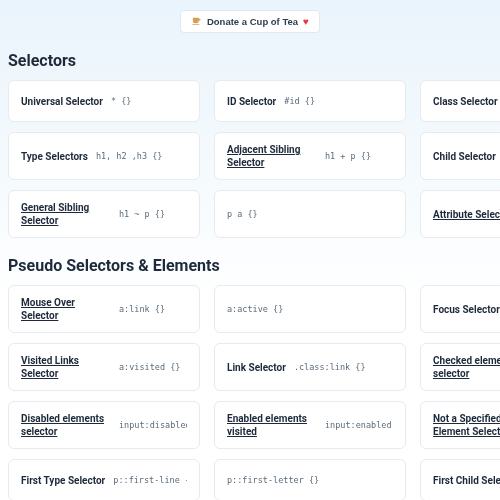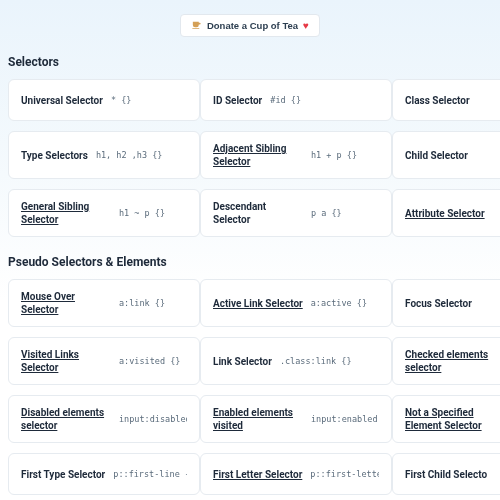--- a/index.html
+++ b/index.html
@@ -4,37 +4,37 @@
 <style>
   * { box-sizing: border-box; margin: 0; padding: 0; }
   body {
     font-family: -apple-system, BlinkMacSystemFont, "Segoe UI", Roboto, sans-serif;
     background: linear-gradient(180deg, #eaf4fc 0%, #f5fafd 35%, #ffffff 60%);
     width: 500px;
     height: 500px;
     overflow: hidden;
     color: #2c3e50;
   }
-  .donate-wrap { text-align: center; padding-top: 14px; }
+  .donate-wrap { text-align: center; padding-top: 1px; margin-top: 9px; }
   .donate {
     display: inline-flex; align-items: center; gap: 5px;
     background: #fff; border: 1px solid #e2e8ee; border-radius: 4px;
     padding: 4px 10px; font-size: 9.5px; font-weight: 600; color: #2c3e50;
     cursor: pointer;
   }
   .cup { width: 11px; height: 11px; }
   .heart { color: #e63946; font-size: 10px; }
   h2.section {
-    font-size: 12px; font-weight: 700; color: #1e2a3a;
+    font-size: 16px; font-weight: 700; color: #1e2a3a;
     margin: 18px 0 10px 8px;
   }
   .grid {
     display: grid;
     grid-template-columns: repeat(3, 192px);
-    gap: 10px 0;
+    gap: 10px 14px;
     padding: 0 8px;
   }
   .card {
     background: #fff; border: 1px solid #e6ebf0; border-radius: 6px;
     padding: 10px 12px; display: flex; align-items: center;
     min-height: 42px; gap: 8px;
   }
   .card .title {
     font-size: 10px; font-weight: 700; color: #1e2a3a; flex: 0 0 auto;
     max-width: 90px; line-height: 1.3;
@@ -85,36 +85,34 @@
     </div>
   <div class="card">
       <span class="title">Child Selector</span>
       <span class="code"></span>
     </div>
   <div class="card tall">
       <span class="title">General Sibling Selector</span>
       <span class="code">h1 ~ p {}</span>
     </div>
   <div class="card">
-      <span class="title">Descendant Selector</span>
       <span class="code">p a {}</span>
     </div>
   <div class="card tall">
       <span class="title">Attribute Selector</span>
     </div>
 </div>
 
 <h2 class="section">Pseudo Selectors &amp; Elements</h2>
 <div class="grid">
   <div class="card tall">
       <span class="title">Mouse Over Selector</span>
       <span class="code">a:link {}</span>
     </div>
   <div class="card tall">
-      <span class="title">Active Link Selector</span>
       <span class="code">a:active {}</span>
     </div>
   <div class="card">
       <span class="title">Focus Selector</span>
       <span class="code"></span>
     </div>
   <div class="card tall">
       <span class="title">Visited Links Selector</span>
       <span class="code">a:visited {}</span>
     </div>
@@ -136,20 +134,19 @@
     </div>
   <div class="card tall">
       <span class="title">Not a Specified Element Selector</span>
       <span class="code"></span>
     </div>
   <div class="card">
       <span class="title">First Type Selector</span>
       <span class="code">p::first-line {}</span>
     </div>
   <div class="card tall">
-      <span class="title">First Letter Selector</span>
       <span class="code">p::first-letter {}</span>
     </div>
   <div class="card">
       <span class="title">First Child Selecto</span>
       <span class="code"></span>
     </div>
 </div>
 
 </body></html>

